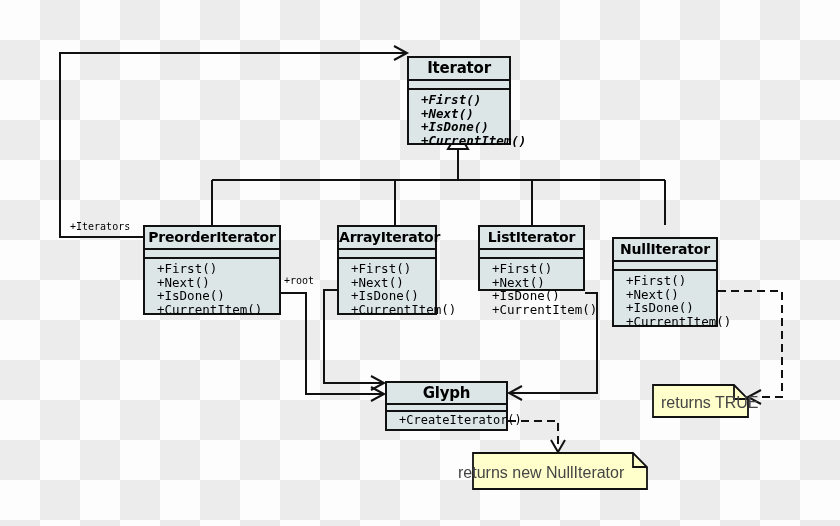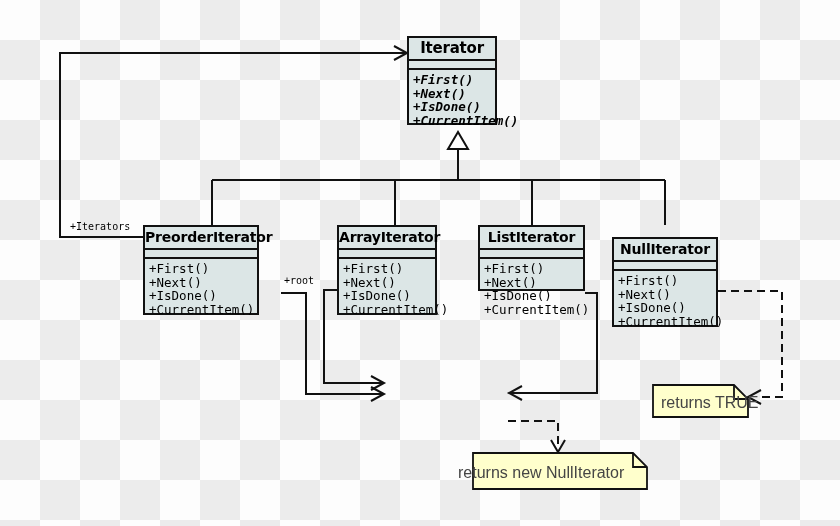--- a/index.html
+++ b/index.html
@@ -33,21 +33,21 @@
     font-size:14px;
     letter-spacing:-0.2px;
     white-space:nowrap;
     overflow:visible;
   }
   .uml-attrs{
     height:7px;
     border-bottom:2px solid var(--line);
   }
   .uml-methods{
-    padding:3px 3px 0 4px;
+    padding:3px 3px 0 12px;
     font-family:"DejaVu Sans Mono",monospace;
     font-size:12.5px;
     color:#000;
     white-space:nowrap;
   }
   .uml-methods .m{line-height:13.6px;}
   .abstract .uml-methods .m{font-style:italic;font-weight:bold;}
   .role-label{
     position:absolute;
     font-family:"DejaVu Sans Mono",monospace;
@@ -103,32 +103,32 @@
     <g>
       <polygon fill="#ffffcc" stroke-width="1.8" points="653,385 734,385 748,399 748,417 653,417"></polygon>
       <polyline stroke-width="1.8" points="734,385 734,399 748,399"></polyline>
     </g>
     <g>
       <polygon fill="#ffffcc" stroke-width="1.8" points="473,453 633,453 647,467 647,489 473,489"></polygon>
       <polyline stroke-width="1.8" points="633,453 633,467 647,467"></polyline>
     </g>
   </svg>
 
-  <div class="uml-class abstract" id="iterator" style="left:407px;top:36px;width:90px;height:89px;">
+  <div class="uml-class abstract" id="iterator" style="left:407px;top:56px;width:104px;height:89px;">
     <div class="uml-header">Iterator</div>
     <div class="uml-attrs"></div>
     <div class="uml-methods">
       <div class="m">+First()</div>
       <div class="m">+Next()</div>
       <div class="m">+IsDone()</div>
       <div class="m">+CurrentItem()</div>
     </div>
   </div>
 
-  <div class="uml-class" style="left:143px;top:225px;width:116px;height:90px;">
+  <div class="uml-class" style="left:143px;top:225px;width:138px;height:90px;">
     <div class="uml-header">PreorderIterator</div>
     <div class="uml-attrs"></div>
     <div class="uml-methods">
       <div class="m">+First()</div>
       <div class="m">+Next()</div>
       <div class="m">+IsDone()</div>
       <div class="m">+CurrentItem()</div>
     </div>
   </div>
 
@@ -158,20 +158,27 @@
     <div class="uml-header">NullIterator</div>
     <div class="uml-attrs"></div>
     <div class="uml-methods">
       <div class="m">+First()</div>
       <div class="m">+Next()</div>
       <div class="m">+IsDone()</div>
       <div class="m">+CurrentItem()</div>
     </div>
   </div>
 
+  <div class="uml-class" id="glyph" style="left:385px;top:381px;width:123px;height:50px;">
+    <div class="uml-header">Glyph</div>
+    <div class="uml-attrs"></div>
+    <div class="uml-methods">
+      <div class="m">+CreateIterator()</div>
+    </div>
+  </div>
 
   <div class="role-label" style="left:70px;top:221px;">+Iterators</div>
   <div class="role-label" style="left:284px;top:275px;">+root</div>
 
   <div class="note-text" style="left:661px;top:394px;">returns TRUE</div>
   <div class="note-text" style="left:458px;top:464px;">returns new NullIterator</div>
 
 </div>
 
 </body></html>

